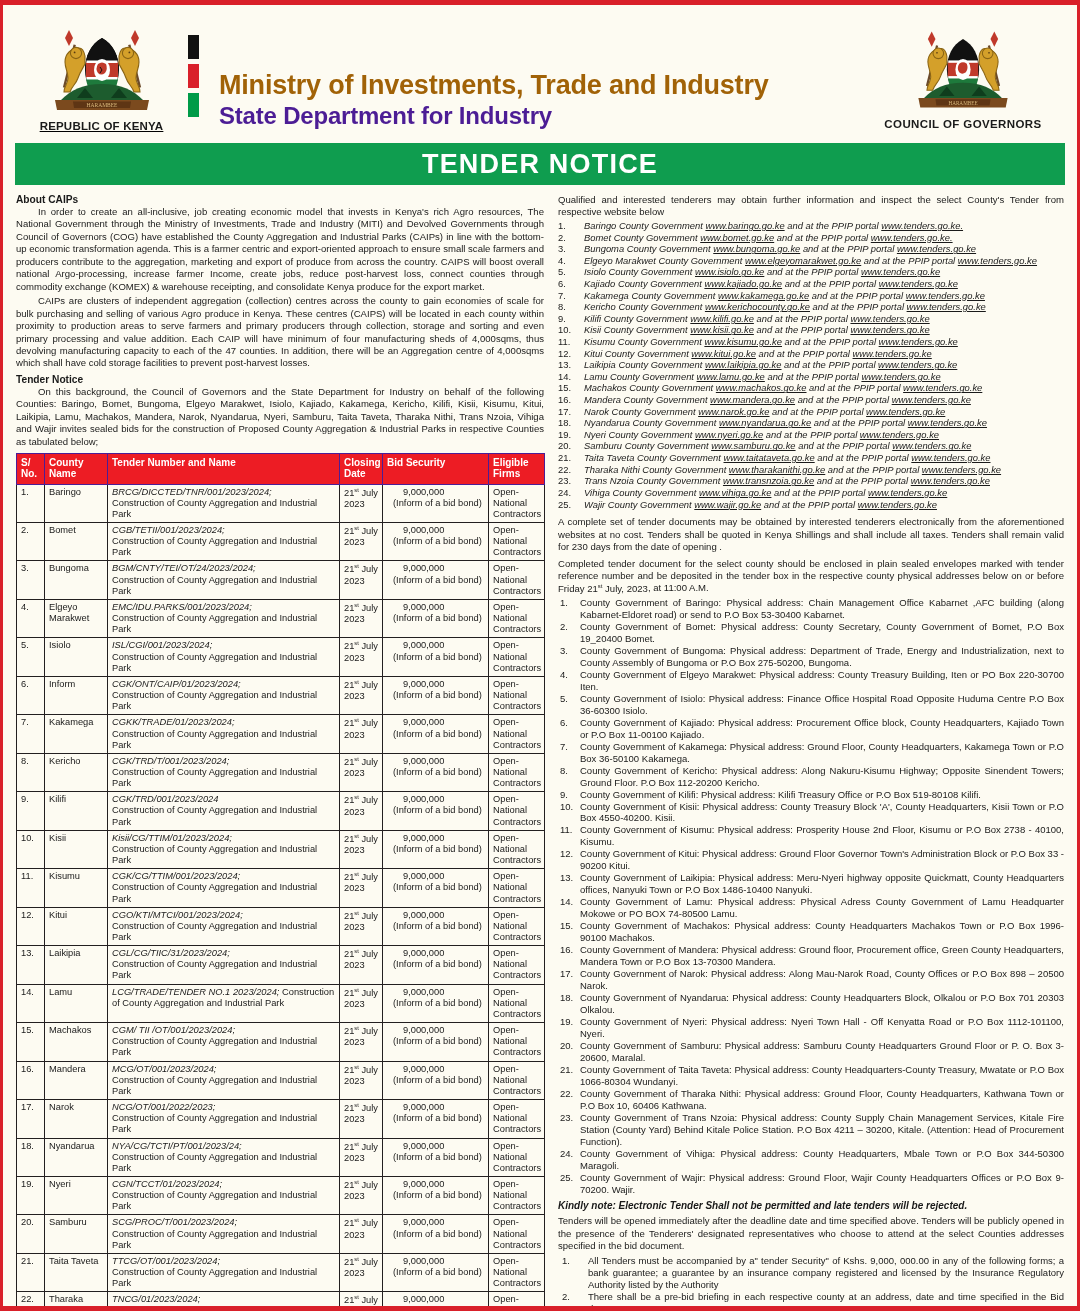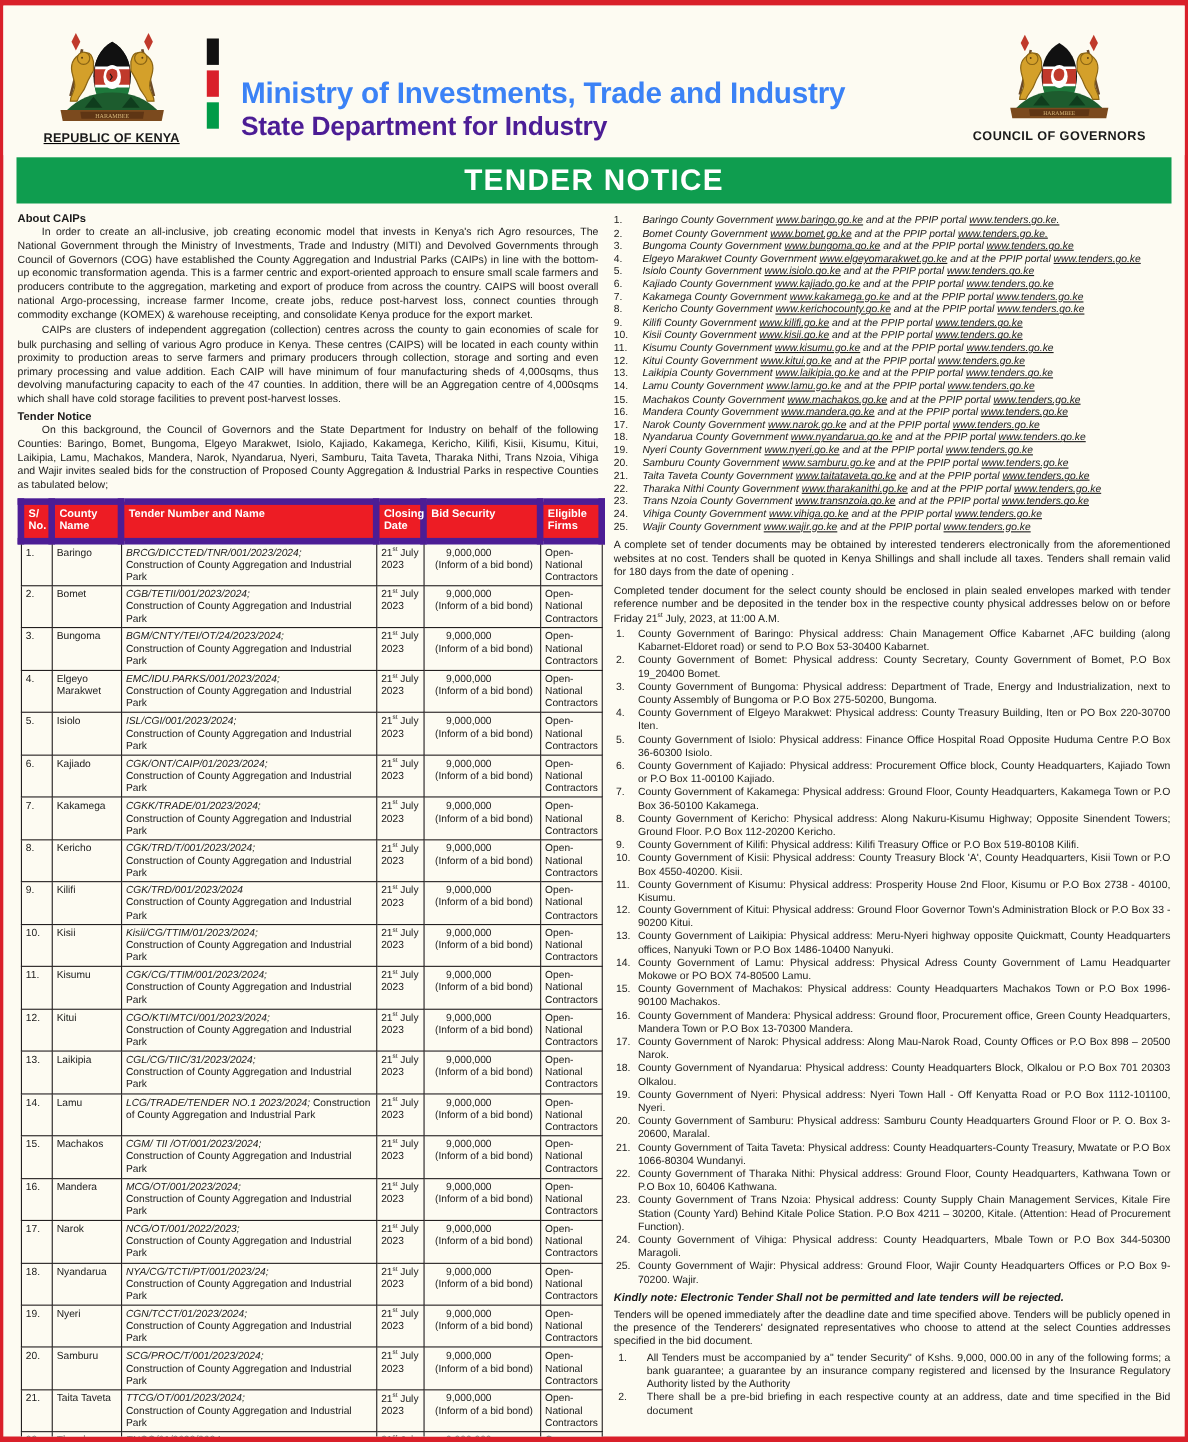--- a/index.html
+++ b/index.html
@@ -34,21 +34,21 @@
     font-size: 11.5px; font-weight: bold; letter-spacing: .2px;
     color:#1a1a1a; margin-top:2px; white-space:nowrap;
   }
   .flagbar { width: 11px; height: 82px; margin: 0 20px 0 14px; display:flex; flex-direction:column; }
   .flagbar i { display:block; flex:1; }
   .flagbar i:nth-child(1){ background:#111111; }
   .flagbar i:nth-child(2){ background:#d9202a; margin:5px 0; }
   .flagbar i:nth-child(3){ background:#009b48; }
   .title-block { flex:1; }
   .title-main {
-    font-size: 27px; font-weight: bold; color:#3b82f6; letter-spacing:-0.2px;
+    font-size: 27px; font-weight: bold; color:#a16207; letter-spacing:-0.2px;
     line-height: 1.12;
     margin-top: 48px;
   }
   .title-sub {
     font-size: 24px; font-weight: bold; color:#4c1d95; letter-spacing:-0.2px;
     line-height: 1.15; margin-top:2px;
   }
   .cog-block { width: 200px; display:flex; flex-direction:column; align-items:center; }
   .cog-caption {
     font-size: 11.5px; font-weight:bold; letter-spacing:.4px; color:#1a1a1a;
@@ -79,21 +79,21 @@
   .i { font-style:italic; }
 
   
   table.tender {
     width:100%; border-collapse:collapse; margin-top:5px;
     table-layout:fixed;
   }
   table.tender th {
     background:#ed1c24; color:#ffffff; font-size:10px; font-weight:bold;
     text-align:left; padding:3px 3px 4px 4px; vertical-align:top;
-    border:6px solid #4c1d95; line-height:1.12;
+    border:1px solid #4c1d95; line-height:1.12;
   }
   table.tender td {
     border:1px solid #231f20; font-size:9.3px; color:#1a1a1a;
     padding:2px 3px 2px 4px; vertical-align:top; line-height:1.2;
     background:#fdfbf2;
   }
   td.num { text-align:left; }
   td.tnum .code { font-style:italic; display:block; }
   td.tnum .desc { display:block; }
   td.bidsec .amt { display:block;padding-left:16px; }
@@ -319,21 +319,21 @@
               </td>
               <td>21<sup>st</sup> July 2023</td>
               <td class="bidsec">
                 <span class="amt">9,000,000</span>
                 <span class="form">(Inform of a bid bond)</span>
               </td>
               <td>Open- National Contractors</td>
             </tr>
             <tr>
               <td class="num">6.</td>
-              <td>Kajiado</td>
+              <td>Inform</td>
               <td class="tnum">
                 <span class="code">CGK/ONT/CAIP/01/2023/2024;</span>
                 <span class="desc">Construction of County Aggregation and Industrial Park</span>
               </td>
               <td>21<sup>st</sup> July 2023</td>
               <td class="bidsec">
                 <span class="amt">9,000,000</span>
                 <span class="form">(Inform of a bid bond)</span>
               </td>
               <td>Open- National Contractors</td>
@@ -557,20 +557,21 @@
                 <span class="amt">9,000,000</span>
                 <span class="form">(Inform of a bid bond)</span>
               </td>
               <td>Open- National Contractors</td>
             </tr>
           </tbody>
       </table>
     </div>
 
     <div class="col-right">
+      <p class="para" style="margin-bottom:1px;">Qualified and interested tenderers may obtain further information and inspect the select County's Tender from respective website below</p>
 
       <ol class="sites" id="sites-list">
           <li><span class="n">1.</span>Baringo County Government <span class="lnk">www.baringo.go.ke</span> and at the PPIP portal <span class="lnk">www.tenders.go.ke.</span></li>
           <li><span class="n">2.</span>Bomet County Government <span class="lnk">www.bomet.go.ke</span> and at the PPIP portal <span class="lnk">www.tenders.go.ke.</span></li>
           <li><span class="n">3.</span>Bungoma County Government <span class="lnk">www.bungoma.go.ke</span> and at the PPIP portal <span class="lnk">www.tenders.go.ke</span></li>
           <li><span class="n">4.</span>Elgeyo Marakwet County Government <span class="lnk">www.elgeyomarakwet.go.ke</span> and at the PPIP portal <span class="lnk">www.tenders.go.ke</span></li>
           <li><span class="n">5.</span>Isiolo County Government <span class="lnk">www.isiolo.go.ke</span> and at the PPIP portal <span class="lnk">www.tenders.go.ke</span></li>
           <li><span class="n">6.</span>Kajiado County Government <span class="lnk">www.kajiado.go.ke</span> and at the PPIP portal <span class="lnk">www.tenders.go.ke</span></li>
           <li><span class="n">7.</span>Kakamega County Government <span class="lnk">www.kakamega.go.ke</span> and at the PPIP portal <span class="lnk">www.tenders.go.ke</span></li>
           <li><span class="n">8.</span>Kericho County Government <span class="lnk">www.kerichocounty.go.ke</span> and at the PPIP portal <span class="lnk">www.tenders.go.ke</span></li>
@@ -587,21 +588,21 @@
           <li><span class="n">19.</span>Nyeri County Government <span class="lnk">www.nyeri.go.ke</span> and at the PPIP portal <span class="lnk">www.tenders.go.ke</span></li>
           <li><span class="n">20.</span>Samburu County Government <span class="lnk">www.samburu.go.ke</span> and at the PPIP portal <span class="lnk">www.tenders.go.ke</span></li>
           <li><span class="n">21.</span>Taita Taveta County Government <span class="lnk">www.taitataveta.go.ke</span> and at the PPIP portal <span class="lnk">www.tenders.go.ke</span></li>
           <li><span class="n">22.</span>Tharaka Nithi County Government <span class="lnk">www.tharakanithi.go.ke</span> and at the PPIP portal <span class="lnk">www.tenders.go.ke</span></li>
           <li><span class="n">23.</span>Trans Nzoia County Government <span class="lnk">www.transnzoia.go.ke</span> and at the PPIP portal <span class="lnk">www.tenders.go.ke</span></li>
           <li><span class="n">24.</span>Vihiga County Government <span class="lnk">www.vihiga.go.ke</span> and at the PPIP portal <span class="lnk">www.tenders.go.ke</span></li>
           <li><span class="n">25.</span>Wajir County Government <span class="lnk">www.wajir.go.ke</span> and at the PPIP portal <span class="lnk">www.tenders.go.ke</span></li>
         </ol>
 
       <p class="para" style="margin-top:6px;">
-        <span>A complete set of tender documents may be obtained by interested tenderers electronically from the aforementioned websites at no cost. Tenders shall be quoted  in Kenya Shillings and shall include all taxes. Tenders shall remain valid for </span><span class="b">180 days</span><span> from the date of opening .</span>
+        <span>A complete set of tender documents may be obtained by interested tenderers electronically from the aforementioned websites at no cost. Tenders shall be quoted  in Kenya Shillings and shall include all taxes. Tenders shall remain valid for </span><span class="b">230 days</span><span> from the date of opening .</span>
       </p>
 
       <p class="para" style="margin-top:4px;">
         <span>Completed tender document for the select county   should be enclosed in plain sealed envelopes marked with tender reference number and be deposited in the tender box in the respective county physical addresses below on or before </span><span class="b"><span>Friday 21</span><sup>st</sup><span> July, 2023</span></span><span>, at 11:00 A.M.</span>
       </p>
 
       <ol class="addrs" id="addr-list">
           <li><span class="n">1.</span><span class="b">County Government of Baringo</span>: <span>Physical address: Chain Management Office Kabarnet ,AFC building  (along Kabarnet-Eldoret road) or send to P.O Box 53-30400 Kabarnet.</span></li>
           <li><span class="n">2.</span><span class="b">County Government of Bomet</span>: <span>Physical address: County Secretary, County Government of Bomet, P.O Box 19_20400 Bomet.</span></li>
           <li><span class="n">3.</span><span class="b">County Government of Bungoma:</span> <span>Physical address: Department of Trade, Energy and Industrialization, next to County Assembly of Bungoma or P.O Box 275-50200, Bungoma.</span></li>

